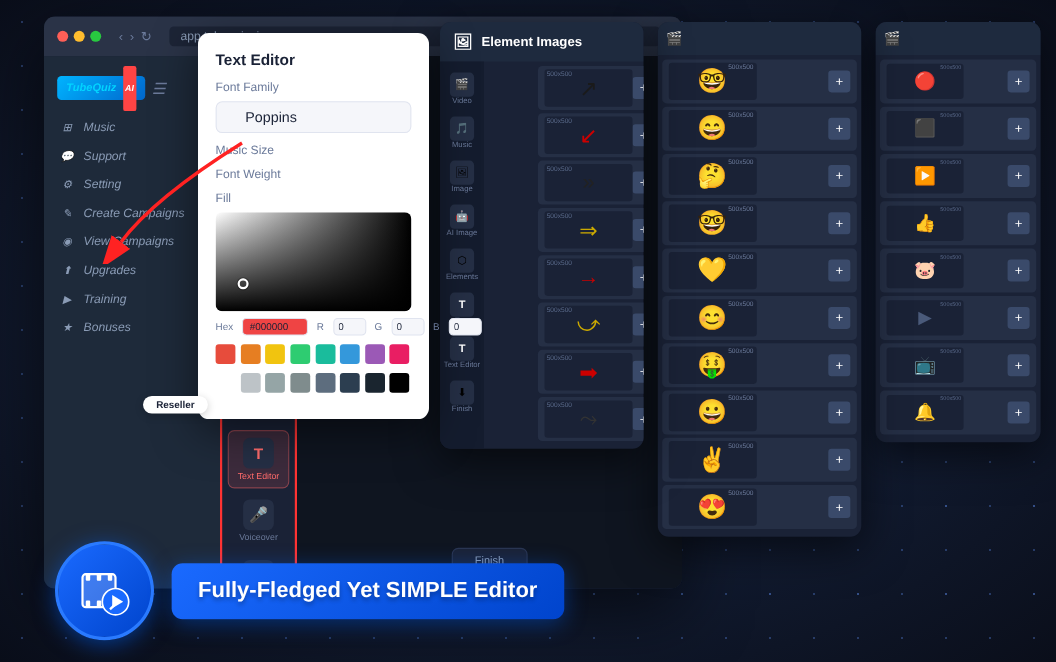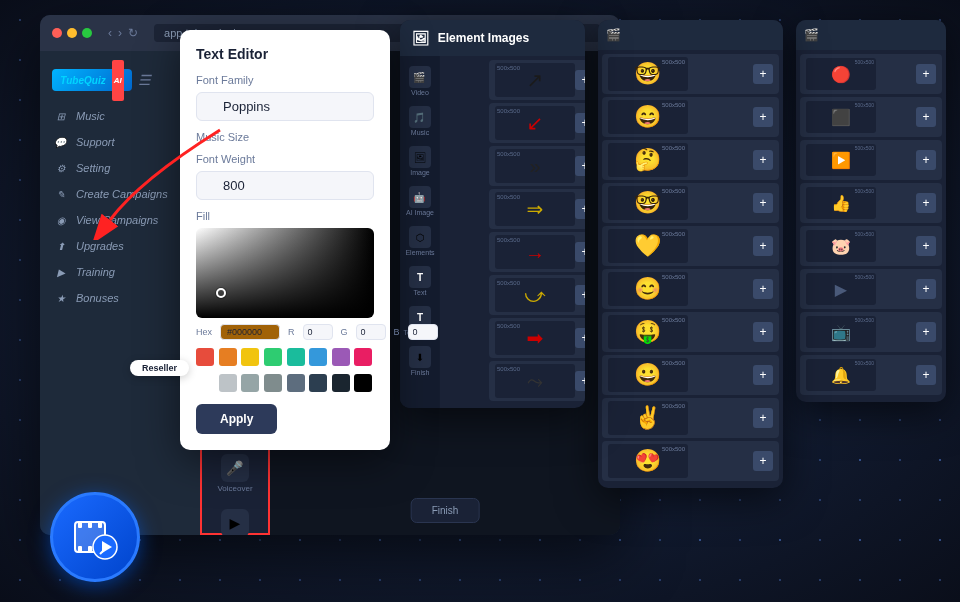--- a/index.html
+++ b/index.html
@@ -275,21 +275,21 @@
     }
 
     .hex-label {
       font-size: 9px;
       color: #6b7a9a;
     }
 
     .hex-input {
       font-size: 9px;
       color: #1a2236;
-      background: #a16207;
+      background: #ef4444;
       border: 1px solid #e0e4ef;
       border-radius: 4px;
       padding: 2px 6px;
       width: 60px;
     }
 
     .rgb-input {
       font-size: 9px;
       color: #1a2236;
       background: #f5f6fa;
@@ -733,21 +733,20 @@
 
 <div class="text-editor-panel">
   <div class="panel-title">Text Editor</div>
 
   <div class="field-label">Font Family</div>
   <div class="field-value">Poppins</div>
 
   <div class="field-label">Music Size</div>
 
   <div class="field-label">Font Weight</div>
-  <div class="field-value">800</div>
 
   <div class="field-label">Fill</div>
 
   
   <div class="gradient-picker">
     <div class="color-gradient-cursor"></div>
   </div>
 
   
   <div class="hex-row">
@@ -776,21 +775,20 @@
       <div class="color-swatch" style="background: rgb(255, 255, 255);"></div>
       <div class="color-swatch" style="background: rgb(189, 195, 199);"></div>
       <div class="color-swatch" style="background: rgb(149, 165, 166);"></div>
       <div class="color-swatch" style="background: rgb(127, 140, 141);"></div>
       <div class="color-swatch" style="background: rgb(93, 109, 126);"></div>
       <div class="color-swatch" style="background: rgb(44, 62, 80);"></div>
       <div class="color-swatch" style="background: rgb(26, 37, 47);"></div>
       <div class="color-swatch" style="background: rgb(0, 0, 0);"></div>
     </div>
 
-  <button class="apply-btn">Apply</button>
 </div>
 
 <svg class="arrow-svg" width="160" height="120">
   <defs>
     <marker id="arrowhead" markerWidth="10" markerHeight="7" refX="0" refY="3.5" orient="auto">
       <polygon points="0 0, 10 3.5, 0 7" fill="#ff2222"></polygon>
     </marker>
   </defs>
   <path d="M 140 10 Q 60 60 30 100" stroke="#ff2222" stroke-width="3" fill="none" marker-end="url(#arrowhead)"></path>
 </svg>
@@ -1048,17 +1046,20 @@
       <rect x="28" y="10" width="4" height="6" rx="1" fill="white"></rect>
       <rect x="8" y="34" width="4" height="6" rx="1" fill="white"></rect>
       <rect x="18" y="34" width="4" height="6" rx="1" fill="white"></rect>
       <rect x="28" y="34" width="4" height="6" rx="1" fill="white"></rect>
 
       <circle cx="35" cy="35" r="12" fill="#1a6aff" stroke="white" stroke-width="1.5"></circle>
       <polygon points="32,29 42,35 32,41" fill="white"></polygon>
       <line x1="30" y1="42" x2="38" y2="34" stroke="white" stroke-width="2"></line>
     </svg>
   </div>
+  <div class="badge-text-box">
+    <div class="badge-text">Fully-Fledged Yet SIMPLE Editor</div>
+  </div>
 </div>
 
 <div class="reseller-badge">
   <span>Reseller</span>
 </div>
 
 </body></html>

